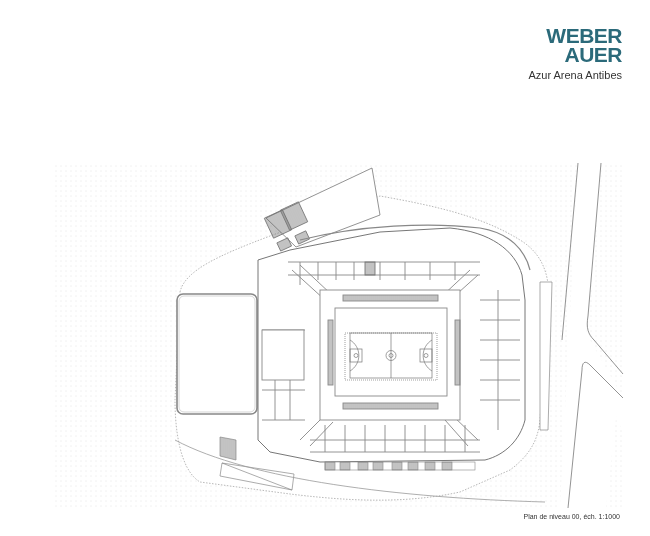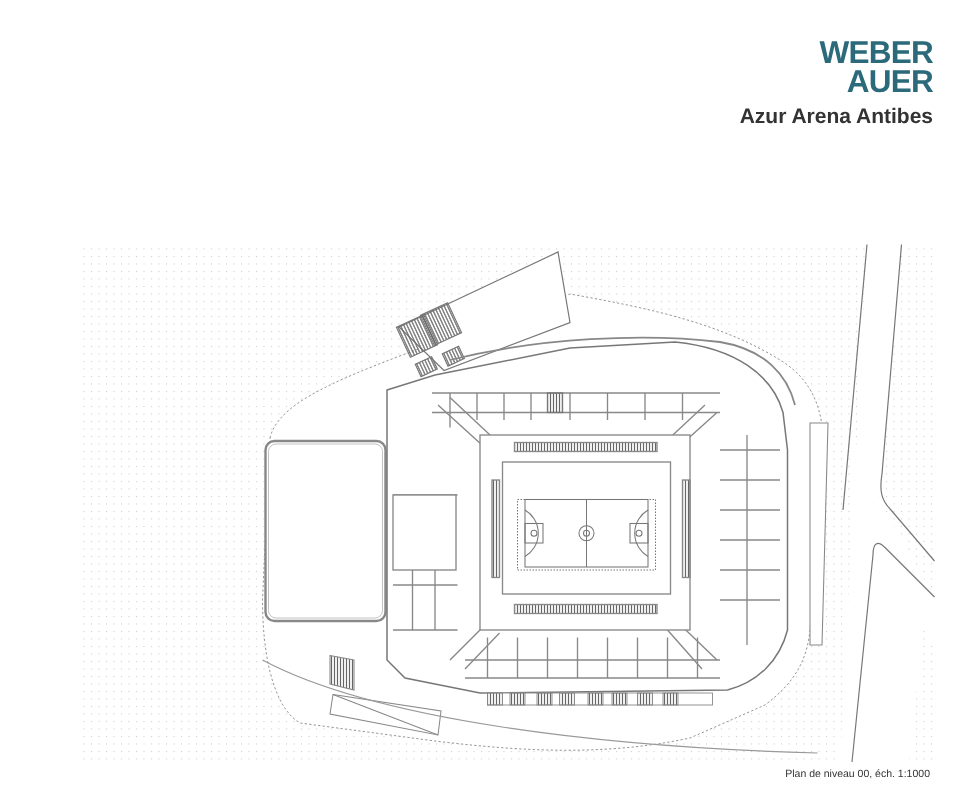--- a/index.html
+++ b/index.html
@@ -1,19 +1,19 @@
 <!DOCTYPE html>
 <html><head>
 <meta charset="utf-8">
 <style>
   html, body { margin: 0; padding: 0; background: #ffffff; }
   body { width: 650px; height: 536px; position: relative; overflow: hidden; font-family: "Liberation Sans", sans-serif; }
   .logo { position: absolute; right: 28px; top: 26px; text-align: right; color: #2b6a7a; font-weight: 700; font-size: 21px; line-height: 19px; letter-spacing: -0.5px; }
   .logo span { display: block; }
-  .project { position: absolute; right: 28px; top: 69px; font-size: 14px; color: #333; font-weight: bold; }
+  .project { position: absolute; right: 28px; top: 69px; font-size: 11px; color: #333; }
   .caption { position: absolute; right: 30px; top: 513px; font-size: 7px; color: #333; }
   svg.plan { position: absolute; left: 0; top: 0; }
 </style>
 </head>
 <body>
 
 <div class="logo">
   <span>WEBER</span>
   <span>AUER</span>
 </div>

